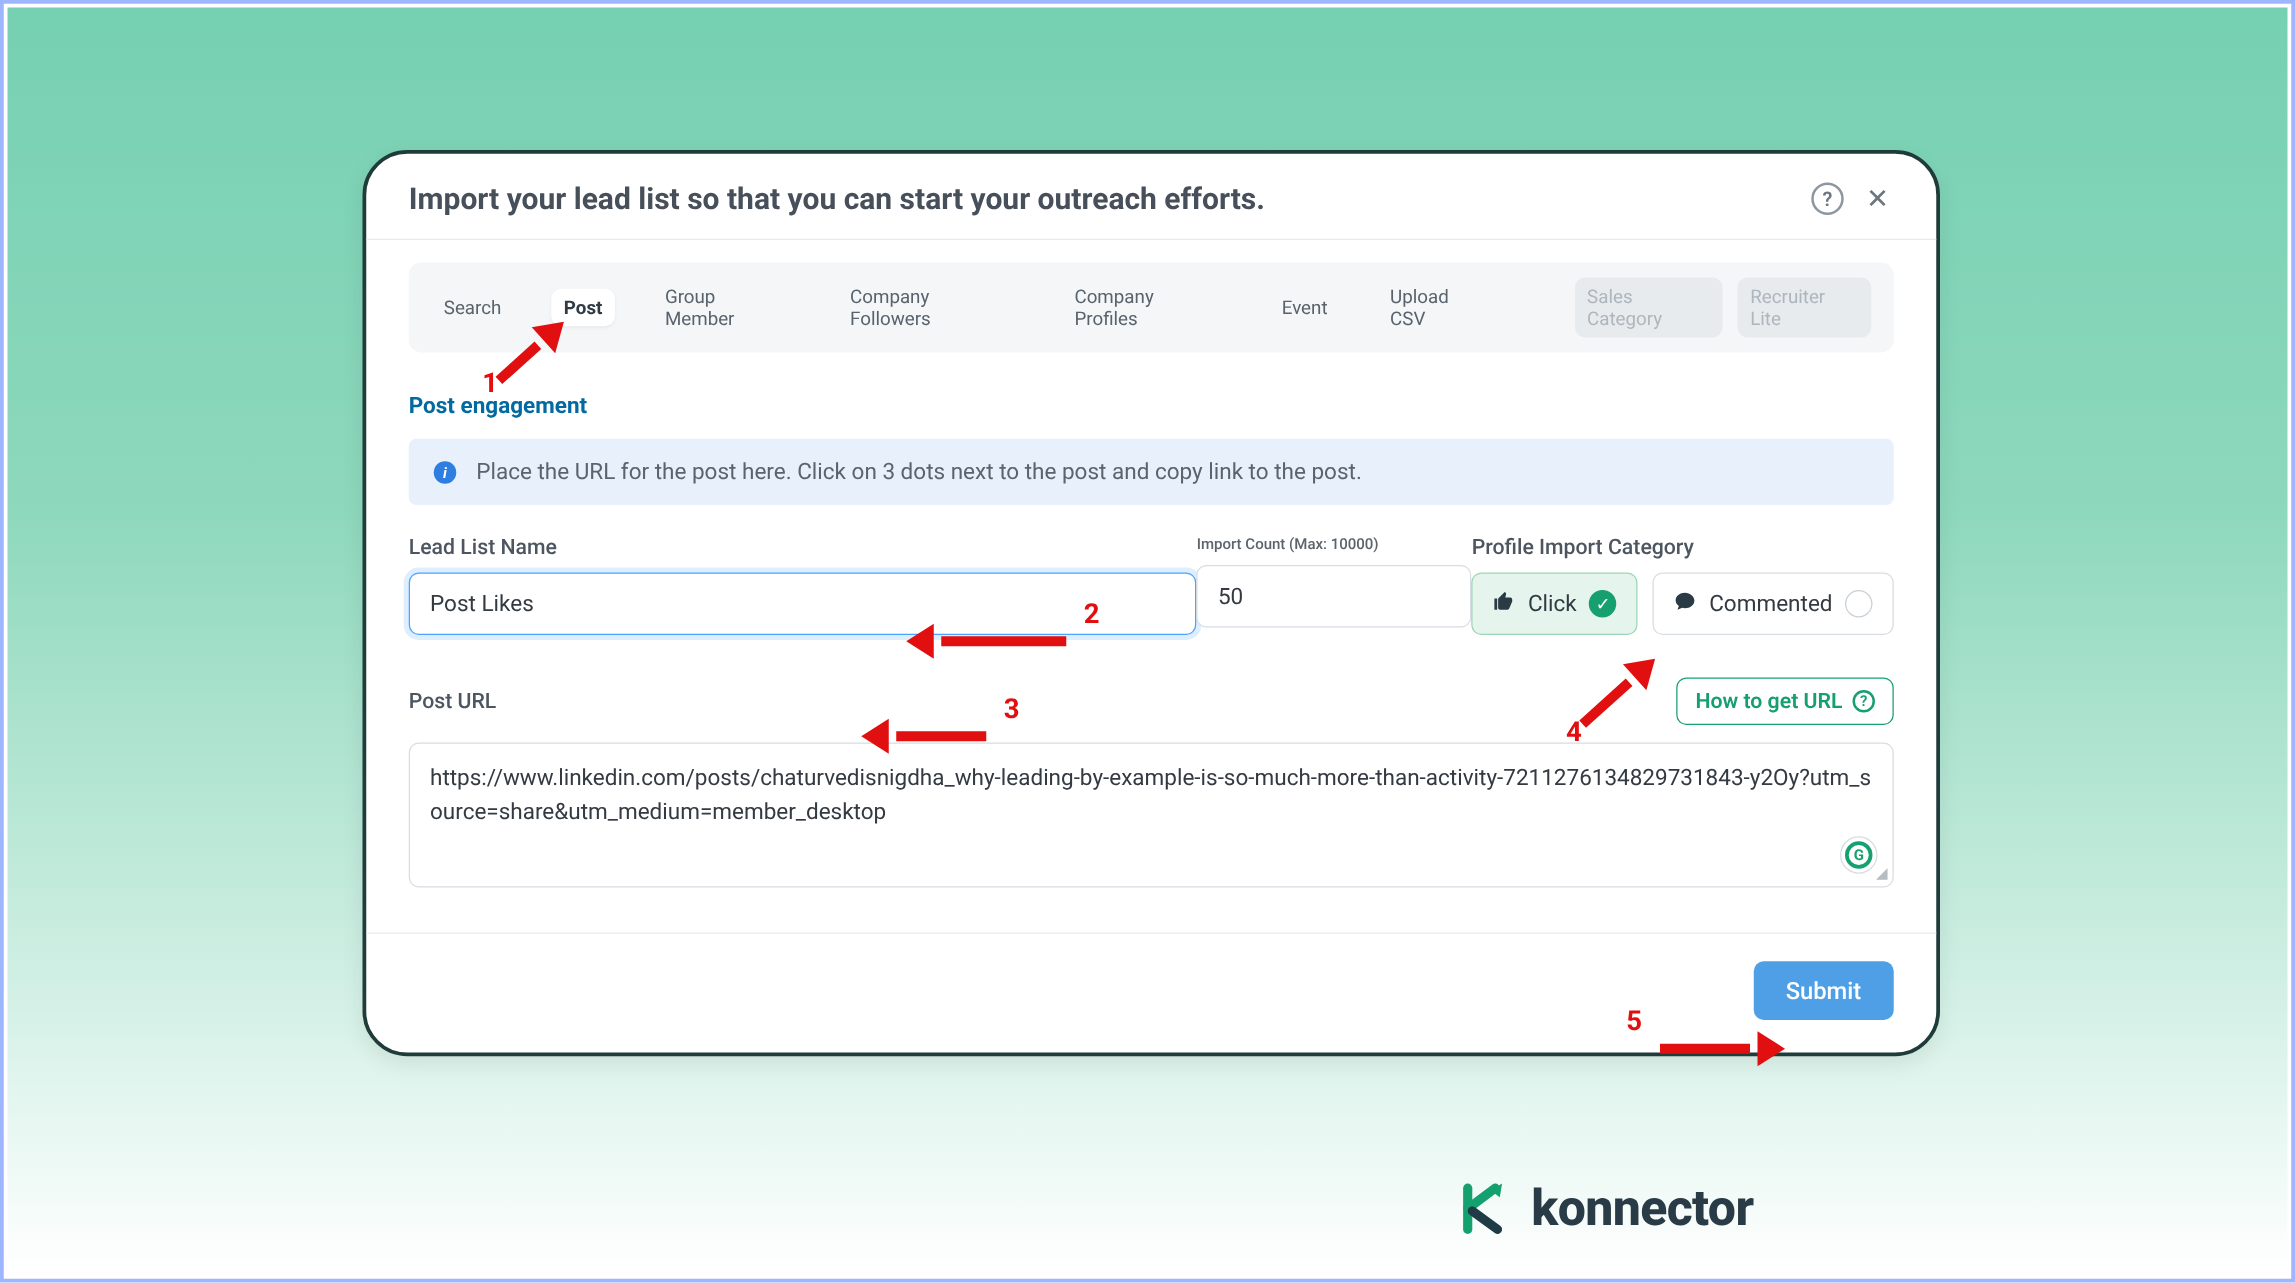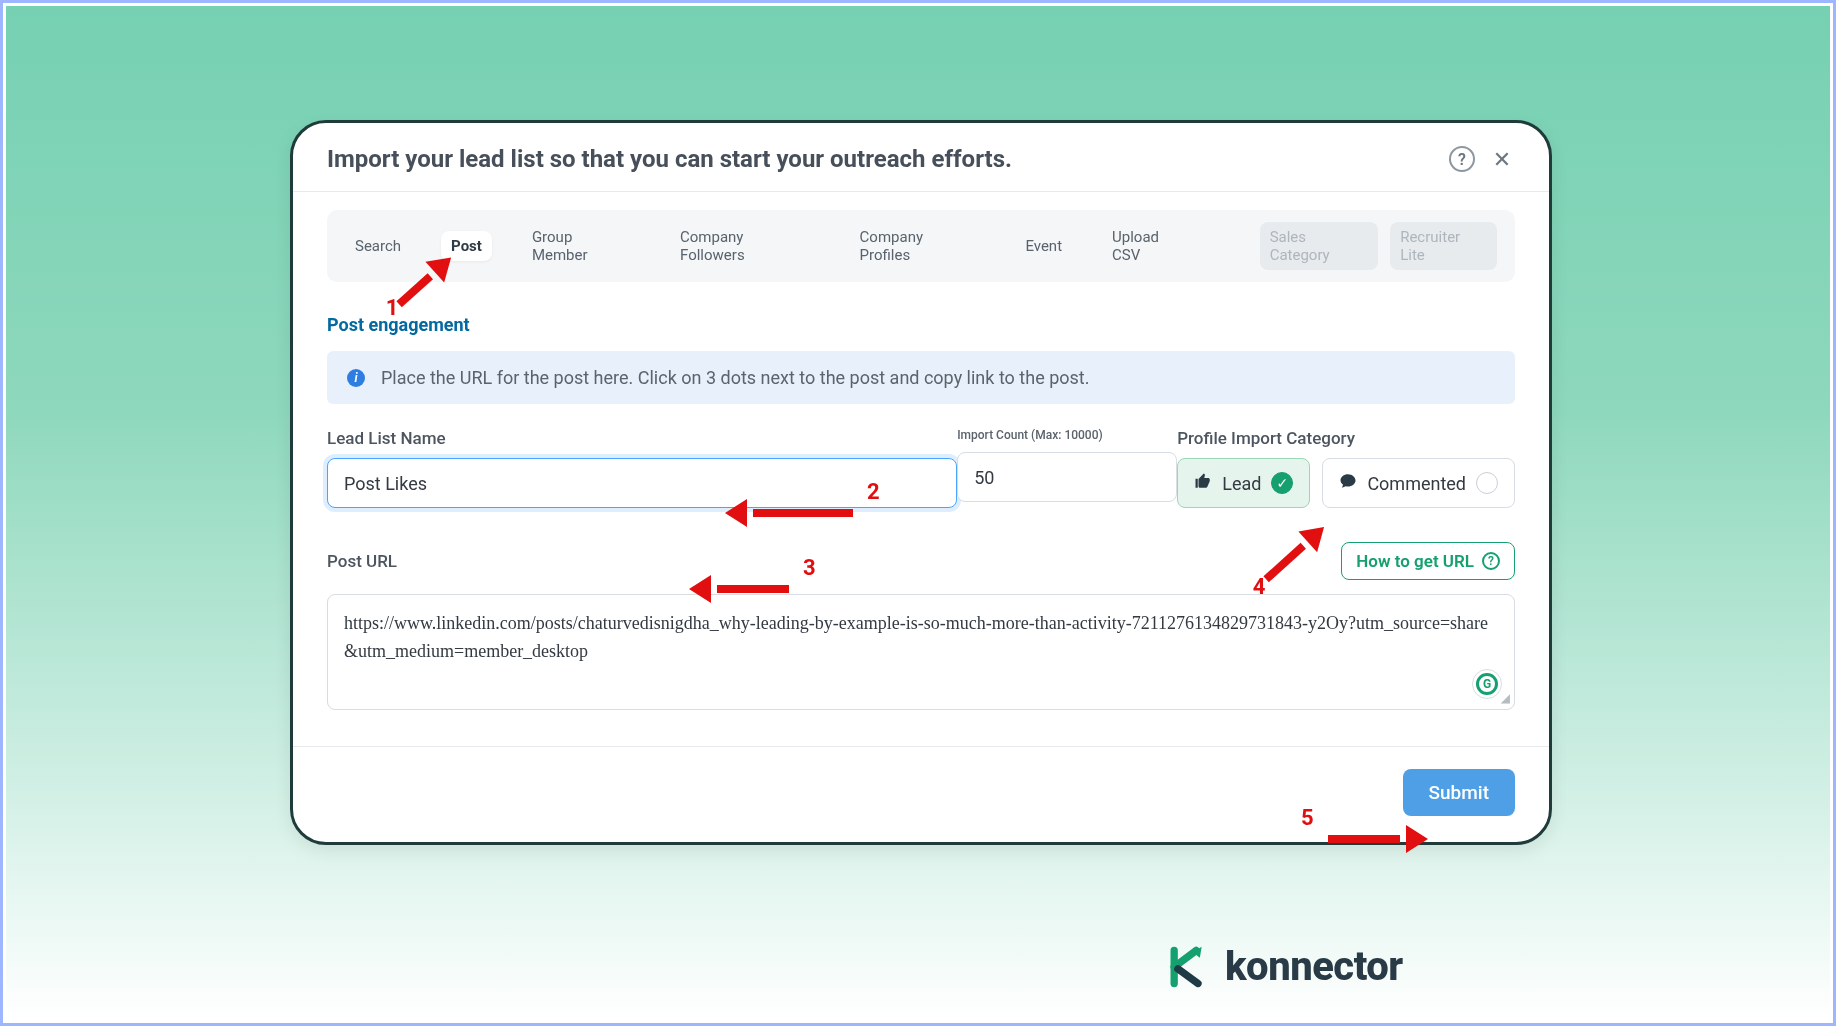--- a/index.html
+++ b/index.html
@@ -267,21 +267,21 @@
       </div>
       <div class="field field-category">
         <span class="field-label">Profile Import Category</span>
         <div class="cat-buttons">
           <div class="cat-btn selected">
             <span class="cat-icon">
               <svg width="18" height="18" viewBox="0 0 24 24" fill="#2a3b46">
                   <path d="M2 21h3V9H2v12zm19-11c0-1.1-.9-2-2-2h-5.3l.8-3.8v-.3c0-.4-.2-.8-.4-1.1L13 2 6.6 8.6C6.2 9 6 9.5 6 10v9c0 1.1.9 2 2 2h8c.8 0 1.5-.5 1.8-1.2l3-7c.1-.3.2-.5.2-.8v-2z"></path>
                 </svg>
             </span>
-            <span>Lead</span>
+            <span>Click</span>
             <span class="cat-check">✓</span>
           </div>
           <div class="cat-btn">
             <span class="cat-icon">
               <svg width="18" height="18" viewBox="0 0 24 24" fill="#2a3b46">
                   <path d="M12 3C6.5 3 2 6.6 2 11c0 2.4 1.3 4.5 3.4 6L4 21l5-2c1 .2 2 .4 3 .4 5.5 0 10-3.6 10-8S17.5 3 12 3z"></path>
                 </svg>
             </span>
             <span>Commented</span>
             <span class="cat-check"></span>
@@ -292,21 +292,21 @@
 
     <div class="posturl-row">
       <span class="field-label">Post URL</span>
       <button class="howto-btn">
         <span>How to get URL</span>
         <span class="howto-q">?</span>
       </button>
     </div>
 
     <div class="textarea">
-      <span style="word-break:break-all;font-family:Liberation Serif, serif;">https://www.linkedin.com/posts/chaturvedisnigdha_why-leading-by-example-is-so-much-more-than-activity-7211276134829731843-y2Oy?utm_source=share&amp;utm_medium=member_desktop</span>
+      <span style="word-break:break-all;">https://www.linkedin.com/posts/chaturvedisnigdha_why-leading-by-example-is-so-much-more-than-activity-7211276134829731843-y2Oy?utm_source=share&amp;utm_medium=member_desktop</span>
       <span class="grammarly">
           <span class="grammarly-inner">G</span>
         </span>
       <span class="resize-handle">◢</span>
     </div>
 
   </div>
 
   <div class="modal-footer">
     <button class="submit-btn">Submit</button>

